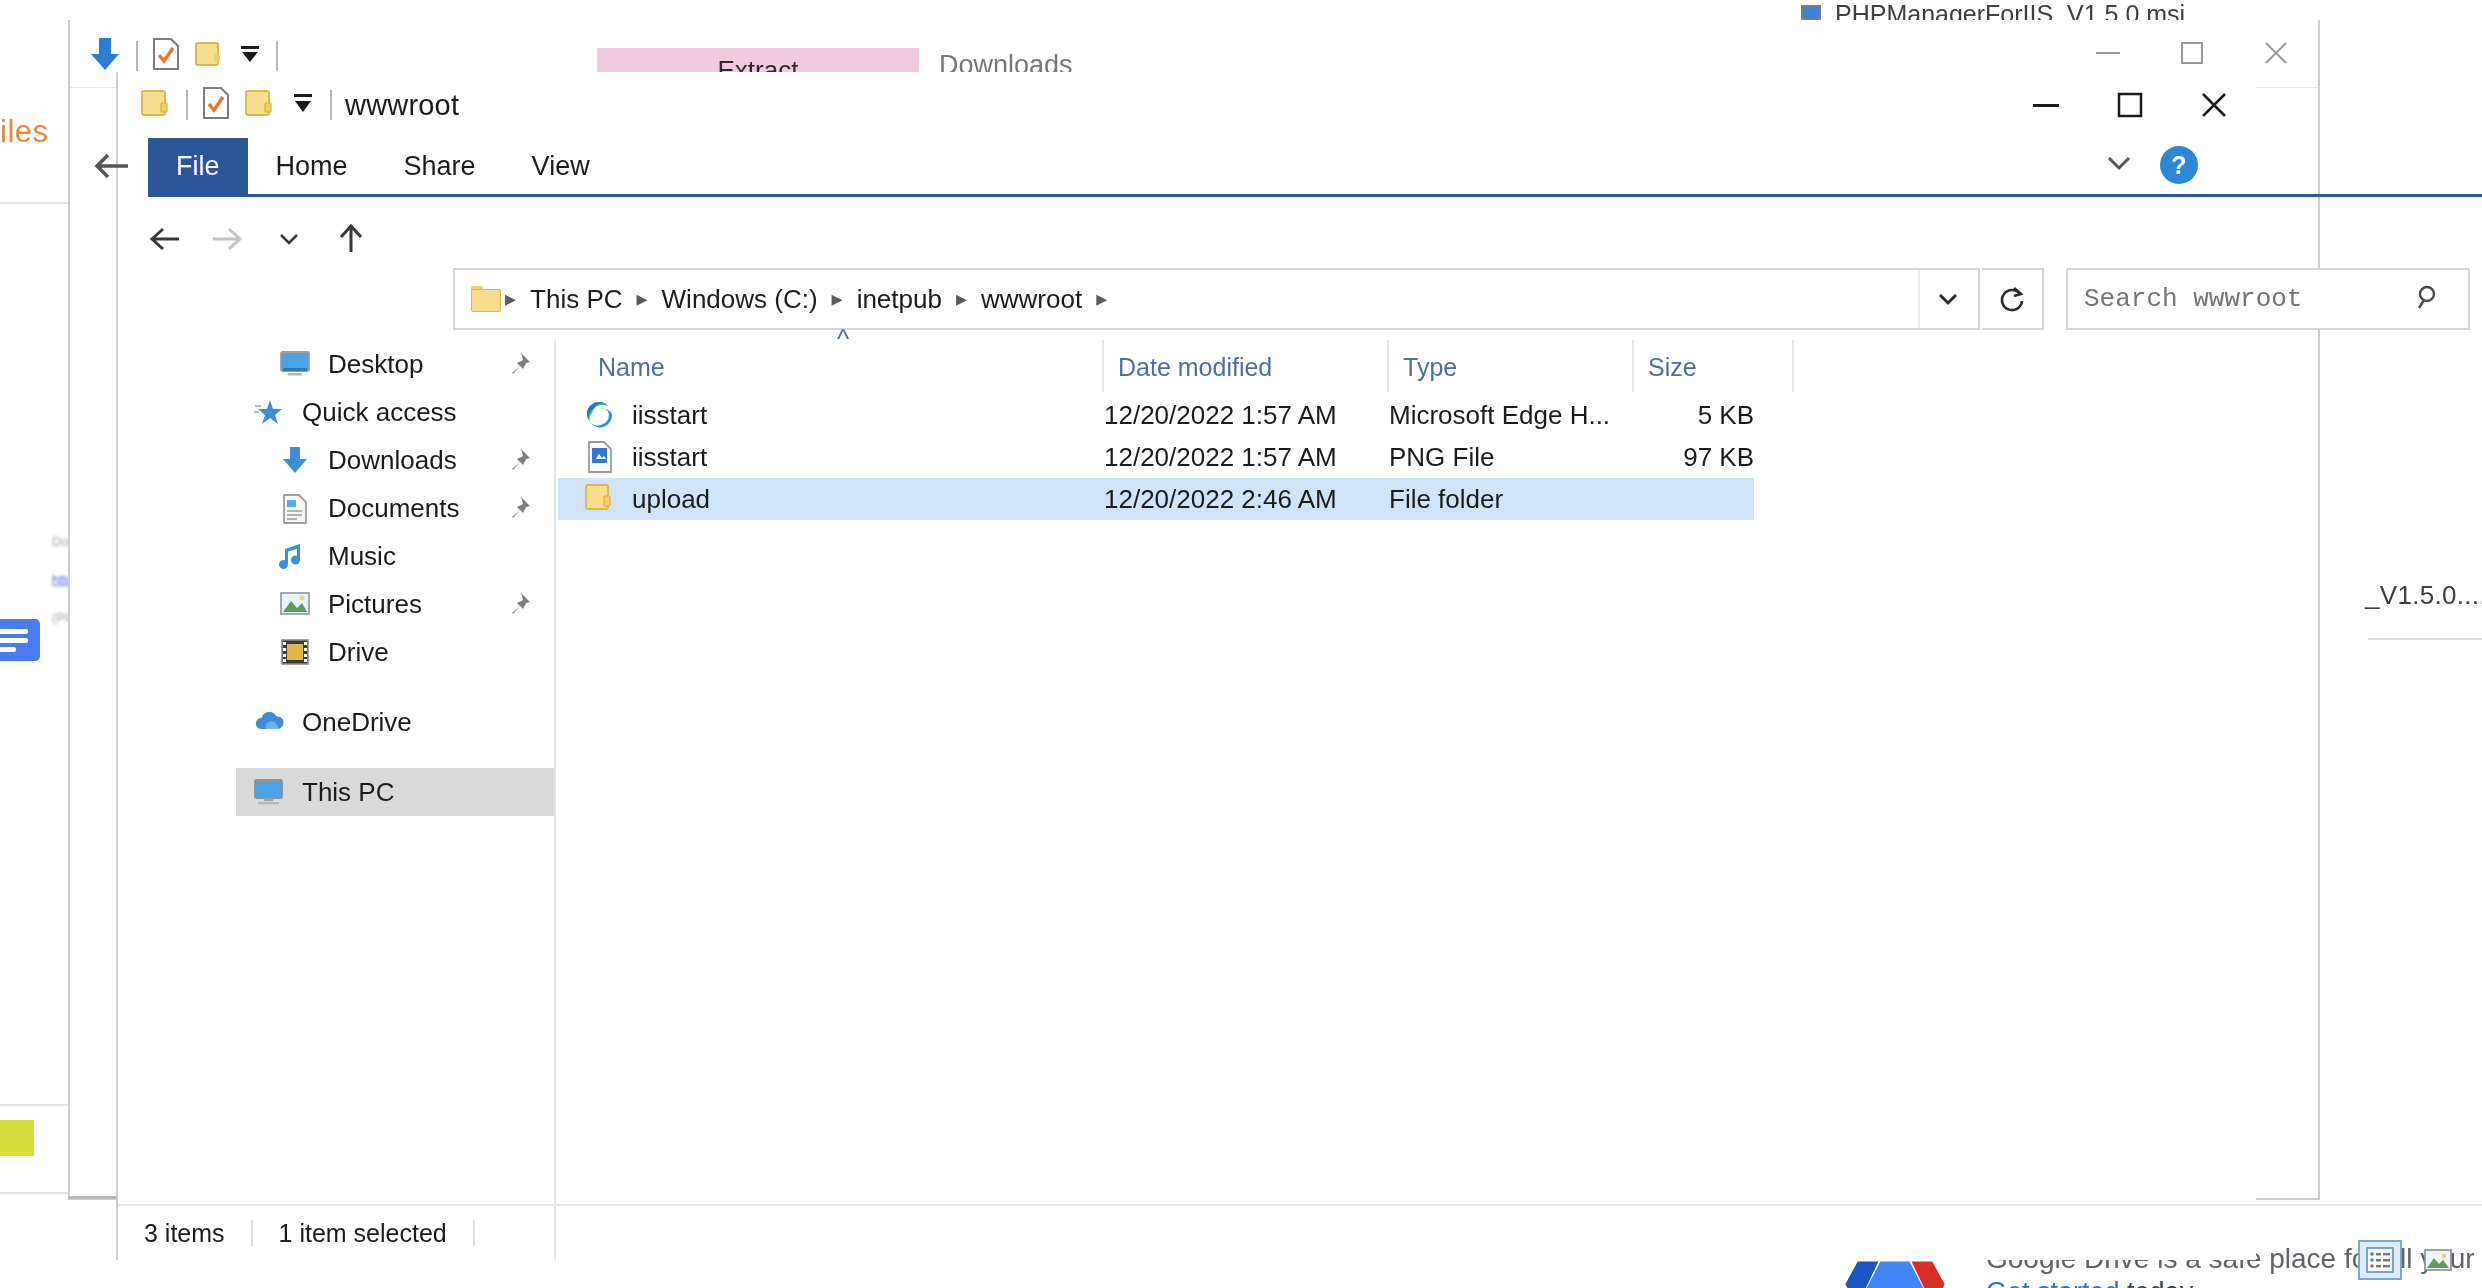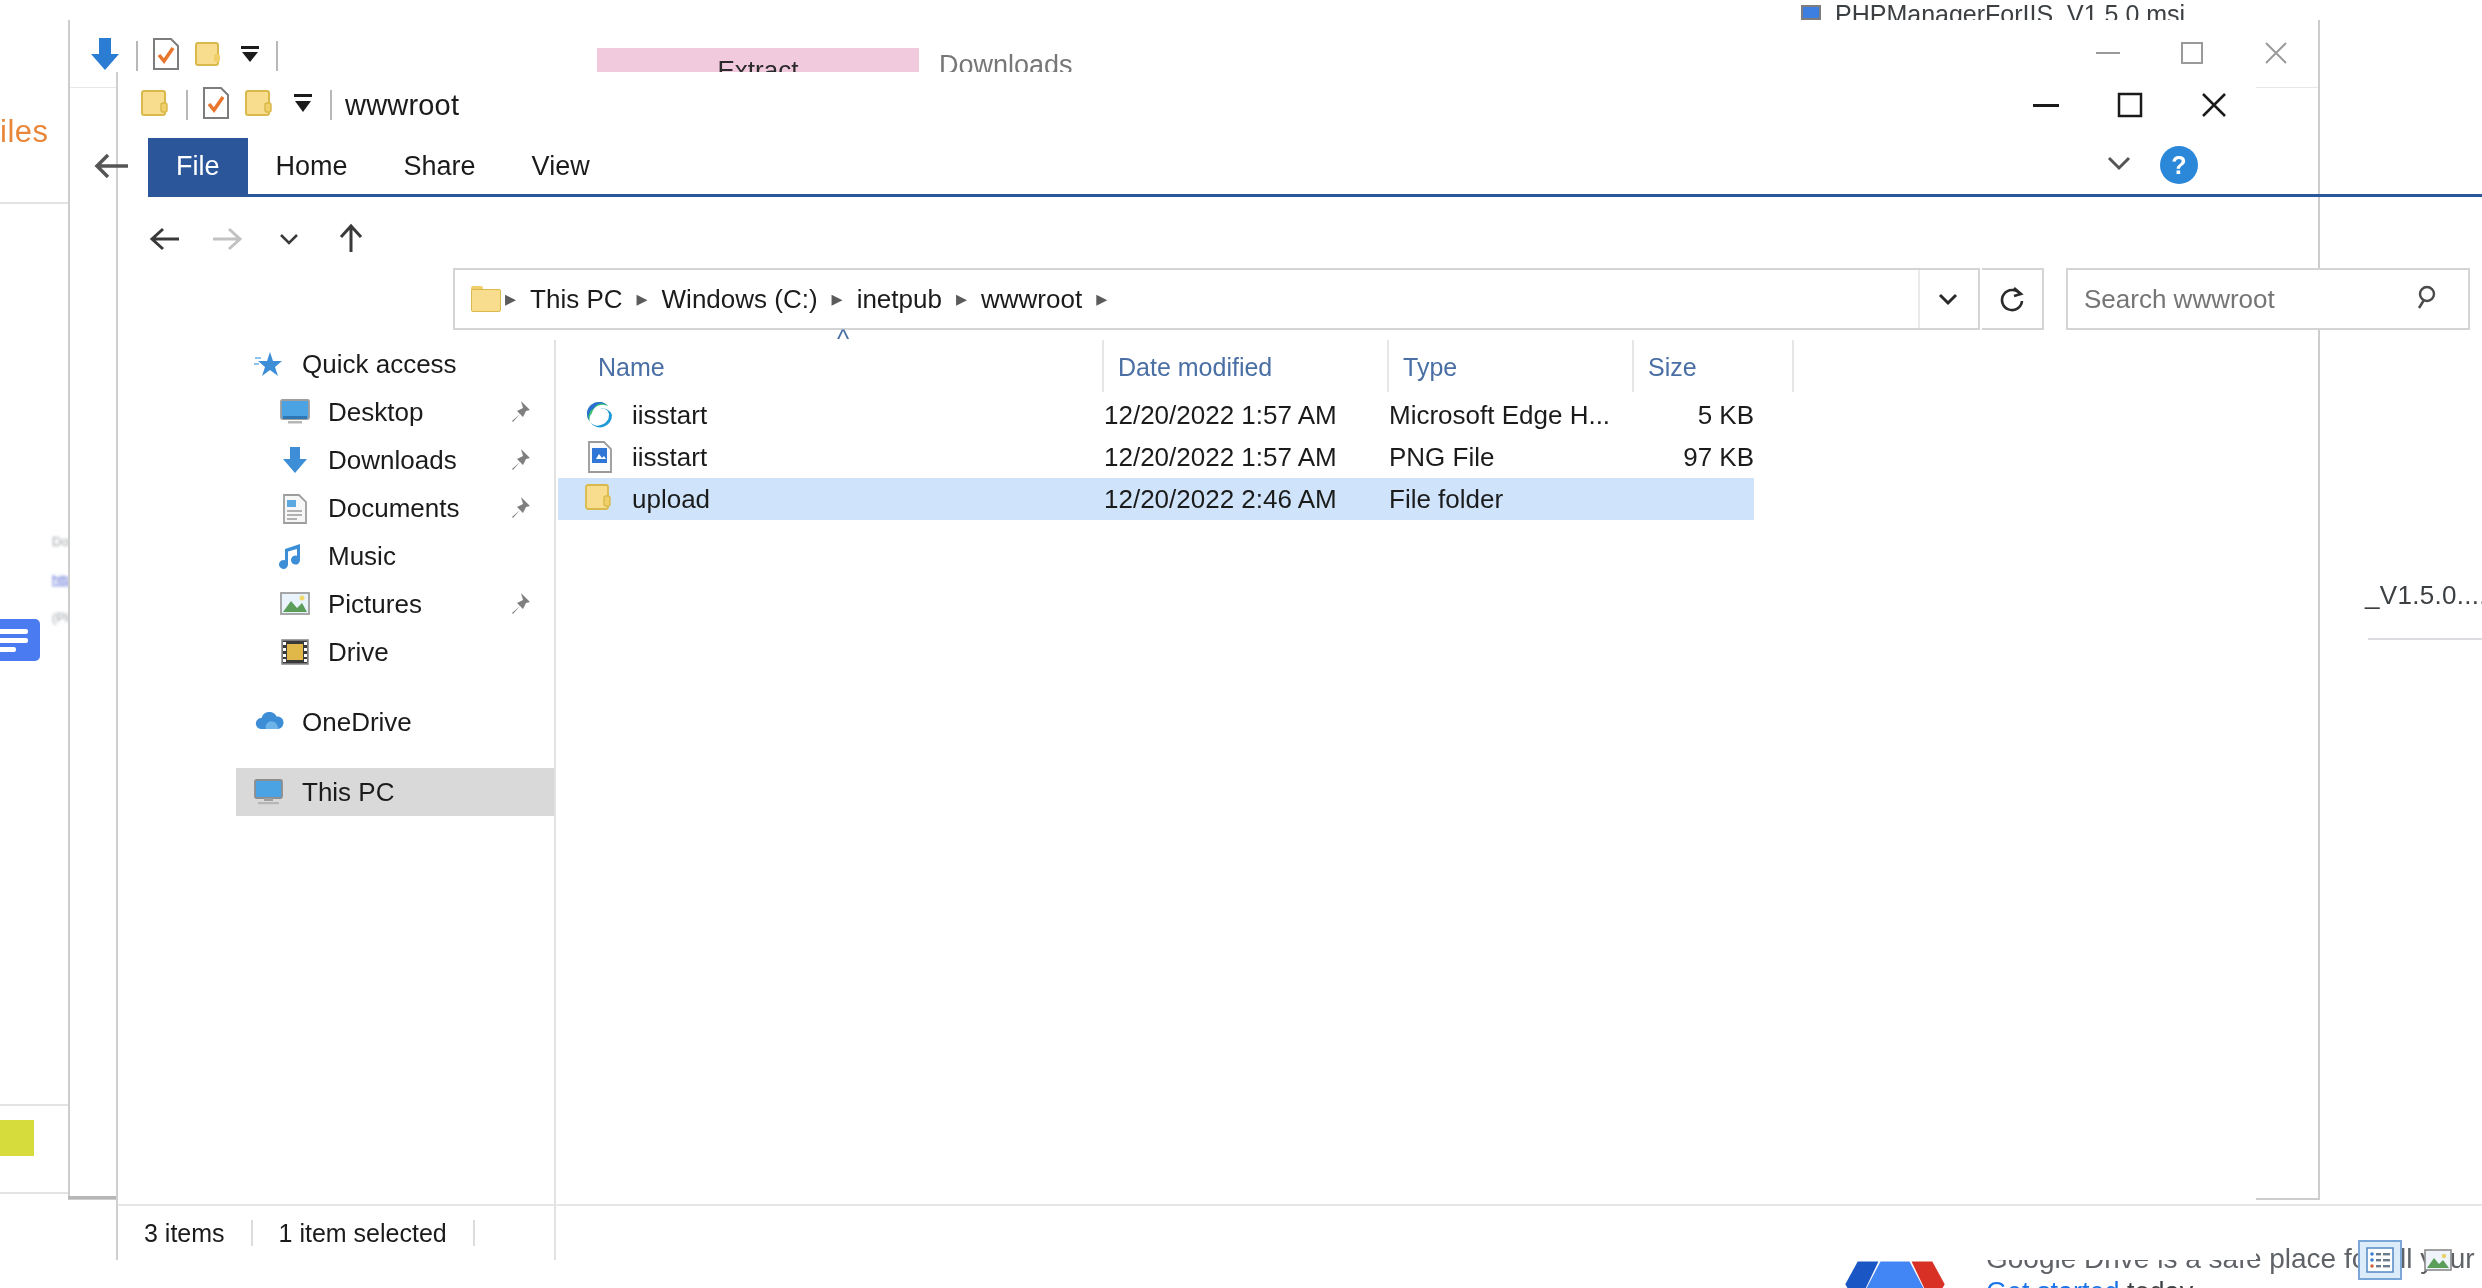--- a/index.html
+++ b/index.html
@@ -136,21 +136,21 @@
   .refresh-btn {
     position:absolute; left:1864px; top:196px; width:62px; height:62px;
     border:2px solid #d4d4d4; border-left:none; display:flex; align-items:center; justify-content:center;
   }
   .search-box {
     position:absolute; left:1948px; top:196px; width:404px; height:62px;
     border:2px solid #d4d4d4; background:#fff; display:flex; align-items:center; padding:0 16px;
   }
   .search-box input {
     border:none; outline:none; font-size:26px; color:#6d6d6d; background:transparent;
-    width:330px; font-family:Liberation Sans, sans-serif;
+    width:330px; font-family:Liberation Mono, monospace;
   }
 
   
   .nav-pane {
     position:absolute; left:118px; top:268px; width:320px; height:920px;
     border-right:2px solid #e2e2e2; background:#fff;
   }
   .nav-item {
     position:relative; height:48px; display:flex; align-items:center; gap:16px;
     padding-left:42px; font-size:26px; color:#1b1b1b; white-space:nowrap;
@@ -444,44 +444,44 @@
       <span>
         <svg width="30" height="30" viewBox="0 0 30 30">
             <circle cx="13" cy="12" r="7" fill="none" stroke="#4a4a4a" stroke-width="2.4"></circle>
             <path d="M10 18 L5 26" stroke="#4a4a4a" stroke-width="2.4"></path>
           </svg>
       </span>
     </div>
 
     <div class="nav-pane">
 
-      <div class="nav-item root">
-        <span class="nav-icon">
-          <svg width="34" height="30" viewBox="0 0 34 30">
-              <polygon points="18,3 21,12 30,12 23,18 26,27 18,21 10,27 13,18 6,12 15,12" fill="#3d8ed6"></polygon>
-              <path d="M3 9 h6 M2 15 h5" stroke="#8fc4ee" stroke-width="2"></path>
-            </svg>
-        </span>
-        <span>Quick access</span>
-      </div>
-
       <div class="nav-item">
         <span class="nav-icon">
           <svg width="34" height="30" viewBox="0 0 34 30">
               <rect x="3" y="3" width="28" height="19" rx="1.5" fill="#4ba3e3" stroke="#9e9e9e" stroke-width="1.8"></rect>
               <rect x="5" y="19" width="24" height="3" fill="#2f76b5"></rect>
               <rect x="10" y="24" width="14" height="2.5" fill="#b6b6b6"></rect>
             </svg>
         </span>
         <span>Desktop</span>
         <span class="pin">
           <svg width="26" height="26" viewBox="0 0 26 26">
               <path d="M15 2 l9 9 l-4 1 l-3 6 l-3 -3 l-7 8 l-1 -1 l8 -7 l-3 -3 l6 -3 z" fill="#7f7f7f"></path>
             </svg>
         </span>
+      </div>
+
+      <div class="nav-item root">
+        <span class="nav-icon">
+          <svg width="34" height="30" viewBox="0 0 34 30">
+              <polygon points="18,3 21,12 30,12 23,18 26,27 18,21 10,27 13,18 6,12 15,12" fill="#3d8ed6"></polygon>
+              <path d="M3 9 h6 M2 15 h5" stroke="#8fc4ee" stroke-width="2"></path>
+            </svg>
+        </span>
+        <span>Quick access</span>
       </div>
 
       <div class="nav-item">
         <span class="nav-icon">
           <svg width="34" height="30" viewBox="0 0 34 30">
               <polygon points="12,2 22,2 22,14 29,14 17,28 5,14 12,14" fill="#3d8ed6"></polygon>
             </svg>
         </span>
         <span>Downloads</span>
         <span class="pin">

